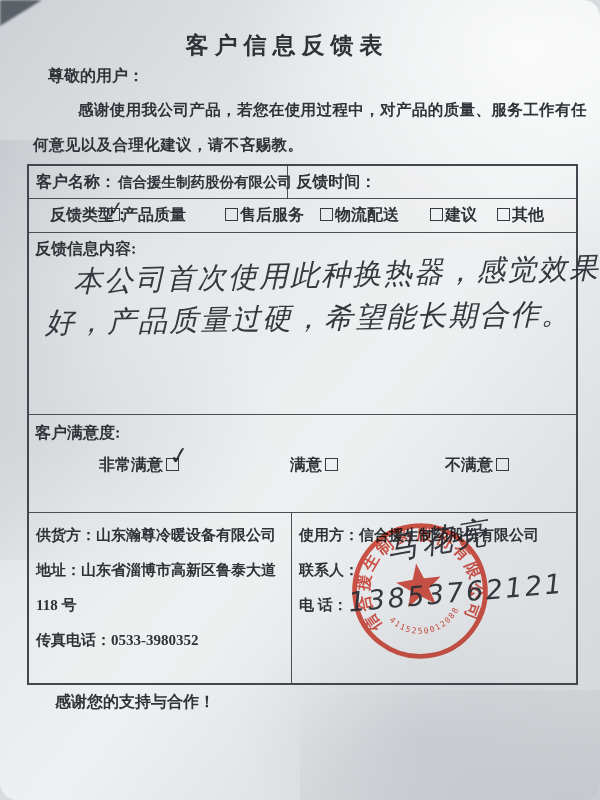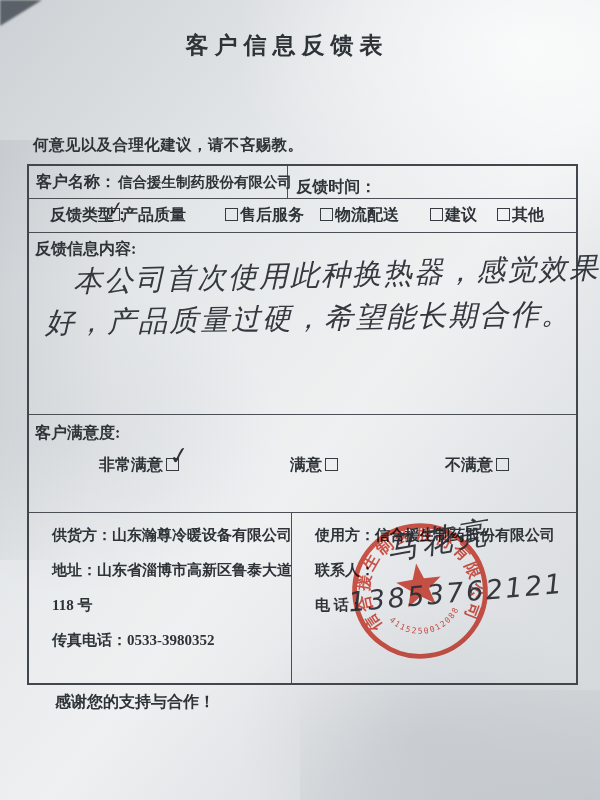--- a/index.html
+++ b/index.html
@@ -9,20 +9,21 @@
     color:#2e3338;
     background:#d9dcdf;
   }
   .paper{
     position:relative; width:600px; height:800px;
     background:
       radial-gradient(ellipse 420px 300px at 88% 6%, rgba(255,255,255,.75), rgba(255,255,255,0) 70%),
       radial-gradient(ellipse 300px 220px at 12% 55%, rgba(105,115,128,.10), rgba(105,115,128,0) 70%),
       radial-gradient(ellipse 260px 200px at 70% 92%, rgba(110,118,130,.12), rgba(110,118,130,0) 70%),
       linear-gradient(128deg, #cdd1d5 0%, #e3e6e8 30%, #eef0f1 55%, #dde0e3 78%, #d2d6d9 100%);
+    border-radius: 17px;
   }
   .wrinkle{ position:absolute; pointer-events:none; }
   .w1{ left:0; top:140px; width:180px; height:420px;
        background:linear-gradient(100deg, rgba(90,100,112,.10), rgba(90,100,112,0) 60%); }
   .w2{ left:300px; top:690px; width:300px; height:110px;
        background:linear-gradient(160deg, rgba(90,100,112,0), rgba(90,100,112,.12)); }
   .corner-fold{
     position:absolute; left:0; top:0; width:0; height:0;
     border-top:26px solid #5b6168; border-right:42px solid transparent;
     filter:blur(1px);
@@ -41,21 +42,21 @@
     background:rgba(255,255,255,.06);
   }
   .row{ position:relative; border-bottom:1.5px solid #4a4f55; }
   .row:last-child{ border-bottom:none; }
   .r1{ height:33px; display:flex; }
   .r2{ height:34px; }
   .r3{ height:182px; }
   .r4{ height:98px; }
   .r5{ flex:1; display:flex; }
   .cell-left{ width:47.4%; border-right:1.5px solid #4a4f55; display:flex; align-items:center; padding-left:7px; }
-  .cell-right{ flex:1; display:flex; align-items:flex-end; padding-left:8px; }
+  .cell-right{ flex:1; display:flex; align-items:center; padding-left:8px; }
   .lbl{ font-size:16px; font-weight:bold; white-space:nowrap; }
   .val{ font-size:14.5px; font-weight:bold; margin-left:2px; white-space:nowrap; }
 
   .cb{ position:relative; display:inline-block; width:13px; height:13px;
        border:1.6px solid #363b41; vertical-align:-1px; margin-right:2px; }
   .cb .tick{
     position:absolute; left:0px; top:-10px; font-size:19px; line-height:1;
     font-family:"DejaVu Sans",sans-serif; color:#272b31; font-weight:bold;
     transform:rotate(-8deg);
   }
@@ -71,21 +72,21 @@
         transform:rotate(-1.5deg); white-space:nowrap; }
   .hw2{ position:absolute; left:16px; top:66px; font-size:29px; letter-spacing:2px;
         transform:rotate(-1deg); white-space:nowrap; }
 
   .r4 .lbl{ position:absolute; left:6px; top:8px; }
   .sat-item{ position:absolute; top:40px; font-size:16px; font-weight:bold; white-space:nowrap; }
   .sat-item .cb{ margin-left:3px; margin-right:0; }
   .sat-item .tick{ font-size:24px; top:-15px; left:2px; }
 
   .col{ padding:5px 6px 0 7px; font-size:15px; font-weight:bold; }
-  .col .line{ line-height:35px; white-space:nowrap;margin-left:16px; }
+  .col .line{ line-height:35px; white-space:nowrap; }
   .col-left{ width:48.1%; border-right:1.5px solid #4a4f55; }
   .col-right{ flex:1; position:relative; }
 
   .footer-thanks{ position:absolute; left:55px; top:692px; font-size:16px; font-weight:bold; }
 
   .stamp{
     position:absolute; left:345px; top:516px; width:150px; height:150px;
     transform:rotate(-8deg); opacity:.85; mix-blend-mode:multiply;
   }
   .signature{
@@ -99,20 +100,22 @@
 </style>
 </head>
 <body>
 
 <div class="paper">
   <div class="wrinkle w1"></div>
   <div class="wrinkle w2"></div>
   <div class="corner-fold"></div>
 
   <div class="title">客户信息反馈表</div>
+  <div class="salutation">尊敬的用户：</div>
+  <div class="para1">感谢使用我公司产品，若您在使用过程中，对产品的质量、服务工作有任</div>
   <div class="para2">何意见以及合理化建议，请不吝赐教。</div>
 
   <div class="form-table">
 
     <div class="row r1">
       <div class="cell-left">
         <span class="lbl">客户名称：</span>
         <span class="val">信合援生制药股份有限公司</span>
       </div>
       <div class="cell-right">

